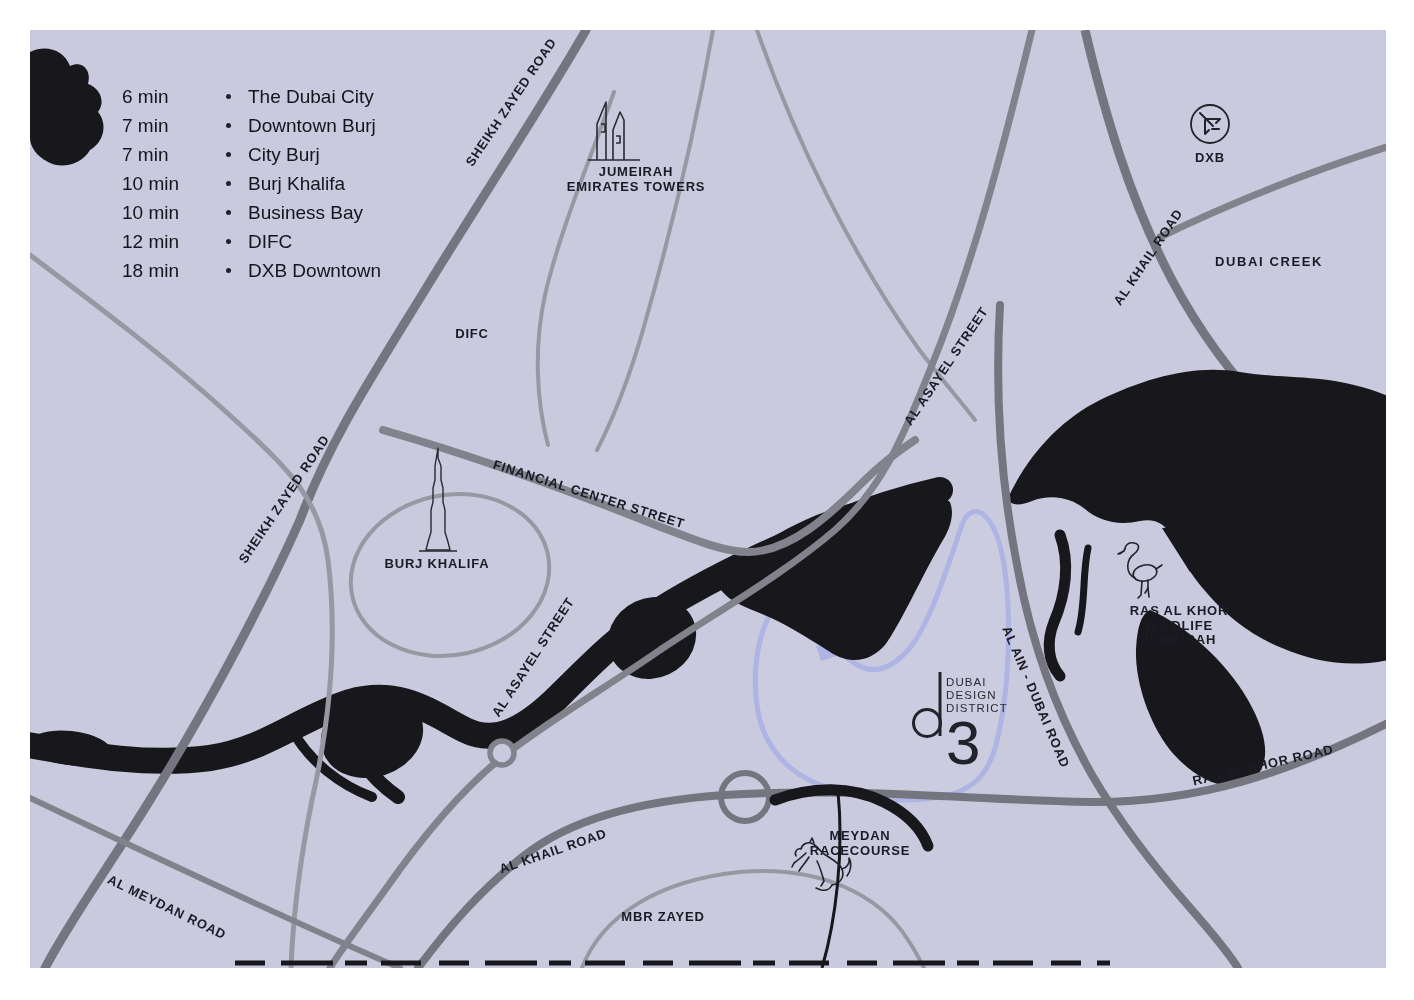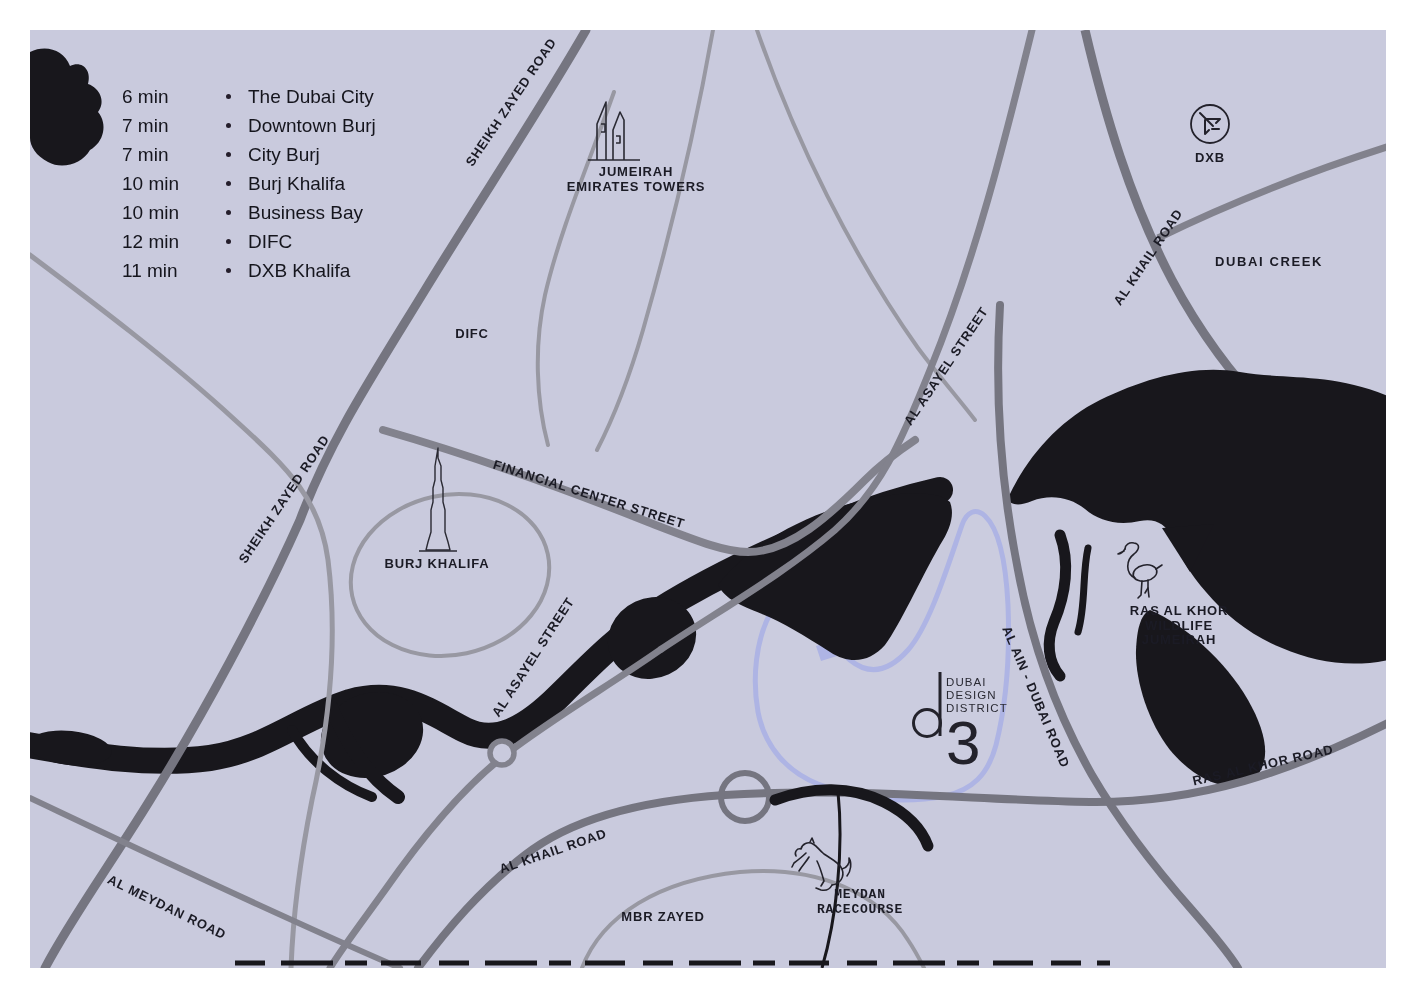--- a/index.html
+++ b/index.html
@@ -140,25 +140,25 @@
         <span class="p">Business Bay</span>
       </div>
   <div class="legrow">
         <span class="t">12 min</span>
         <span class="b">
           <i></i>
         </span>
         <span class="p">DIFC</span>
       </div>
   <div class="legrow">
-        <span class="t">11 min</span>
-        <span class="b">
-          <i></i>
-        </span>
-        <span class="p">DXB Khalifa</span>
+        <span class="t">18 min</span>
+        <span class="b">
+          <i></i>
+        </span>
+        <span class="p">DXB Downtown</span>
       </div>
 </div>
 
 <div class="maplabel" style="left:511px;top:102px;transform:translate(-50%,-50%) rotate(-56deg);">SHEIKH ZAYED ROAD</div>
 <div class="maplabel" style="left:284px;top:499px;transform:translate(-50%,-50%) rotate(-56deg);">SHEIKH ZAYED ROAD</div>
 <div class="maplabel" style="left:1148px;top:257px;transform:translate(-50%,-50%) rotate(-56deg);">AL KHAIL ROAD</div>
 <div class="maplabel" style="left:1269px;top:261px;letter-spacing:1.6px;text-align:right;">DUBAI CREEK</div>
 <div class="maplabel" style="left:472px;top:333px;">DIFC</div>
 <div class="maplabel" style="left:589px;top:494px;transform:translate(-50%,-50%) rotate(17.5deg);">FINANCIAL CENTER STREET</div>
 <div class="maplabel" style="left:946px;top:366px;transform:translate(-50%,-50%) rotate(-56deg);">AL ASAYEL STREET</div>
@@ -217,21 +217,21 @@
 
 <svg class="icon" style="left:786px;top:834px;" width="74" height="58" viewBox="0 0 74 58" fill="none" stroke="#23222b" stroke-width="1.6" stroke-linecap="round" stroke-linejoin="round">
   <path d="M10,22 C8,18 11,14 15,15 C16,10 22,7 27,10 C31,12 33,16 38,20 C45,25 53,28 56,35 C59,43 54,50 46,51"></path>
   <path d="M24,8 L26,4 L28,9"></path>
   <path d="M20,19 C16,23 12,26 8,29 L6,33"></path>
   <path d="M23,23 C20,28 16,32 13,37"></path>
   <path d="M31,27 C34,33 36,40 38,47 L35,52"></path>
   <path d="M46,51 C44,55 40,57 35,56 L30,54"></path>
   <path d="M56,35 C61,34 64,29 63,24 C66,29 65,37 61,42"></path>
 </svg>
-<div class="poi-label" style="left:860px;top:888px;font-family:Liberation Mono, monospace;">
+<div class="poi-label" style="left:860px;top:829px;">
   <div>MEYDAN</div>
       <div>RACECOURSE</div>
 </div>
 
 <svg class="icon" style="left:896px;top:666px;" width="116" height="106" viewBox="0 0 116 106">
   <g fill="none" stroke="#23222b" stroke-width="3">
     <path d="M44,6 L44,70"></path>
     <circle cx="31" cy="57" r="13.5"></circle>
   </g>
   <text x="50" y="20" font-size="11.5" letter-spacing="1.1" fill="#2a2a33">DUBAI</text>

